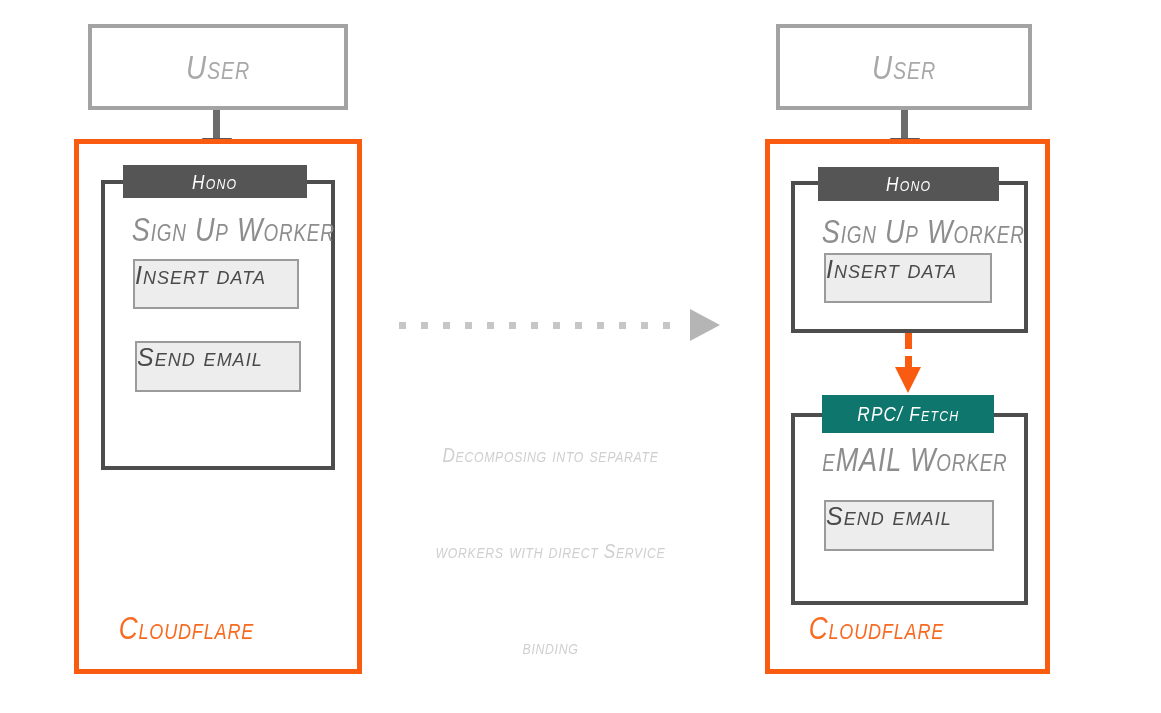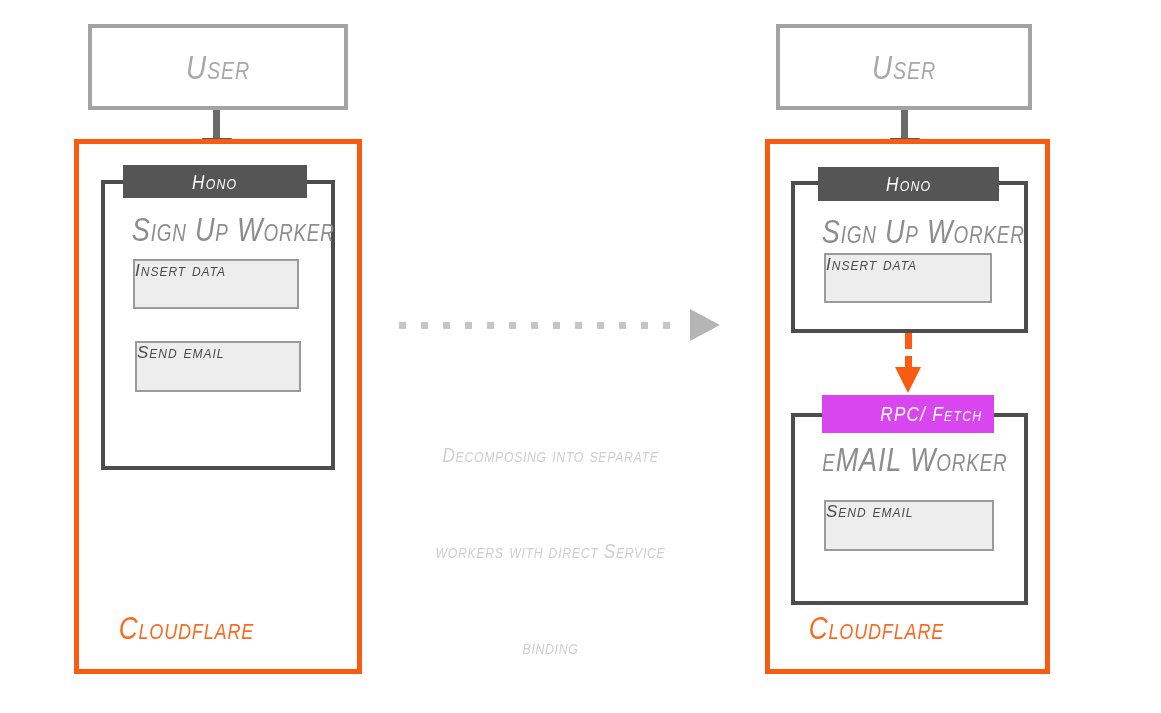--- a/index.html
+++ b/index.html
@@ -46,23 +46,22 @@
     box-sizing: border-box;
     display: flex;
     align-items: center;
     justify-content: center;
   }
   .tag-hono {
     background: #555555;
     color: #ffffff;
   }
   .tag-rpc {
-    background: #d946ef;
+    background: #0f766e;
     color: #ffffff;
-    justify-content: flex-end;
   }
 
   
   .txt {
     position: absolute;
     box-sizing: border-box;
     display: flex;
     align-items: center;
     white-space: pre;
     font-family: "Liberation Sans", sans-serif;
@@ -81,21 +80,21 @@
     font-weight: 300;
     justify-content: center;
   }
   .t-worker-title {
     font-size: 33px;
     color: #8d8d8d;
     font-weight: 300;
     justify-content: flex-start;
   }
   .t-btn {
-    font-size: 17px;
+    font-size: 25px;
     color: #4a4a4a;
     font-weight: 400;
     justify-content: center;
     width: 100%;
     height: 100%;
   }
   .t-tag {
     font-size: 21px;
     letter-spacing: 1.5px;
     font-weight: 400;

